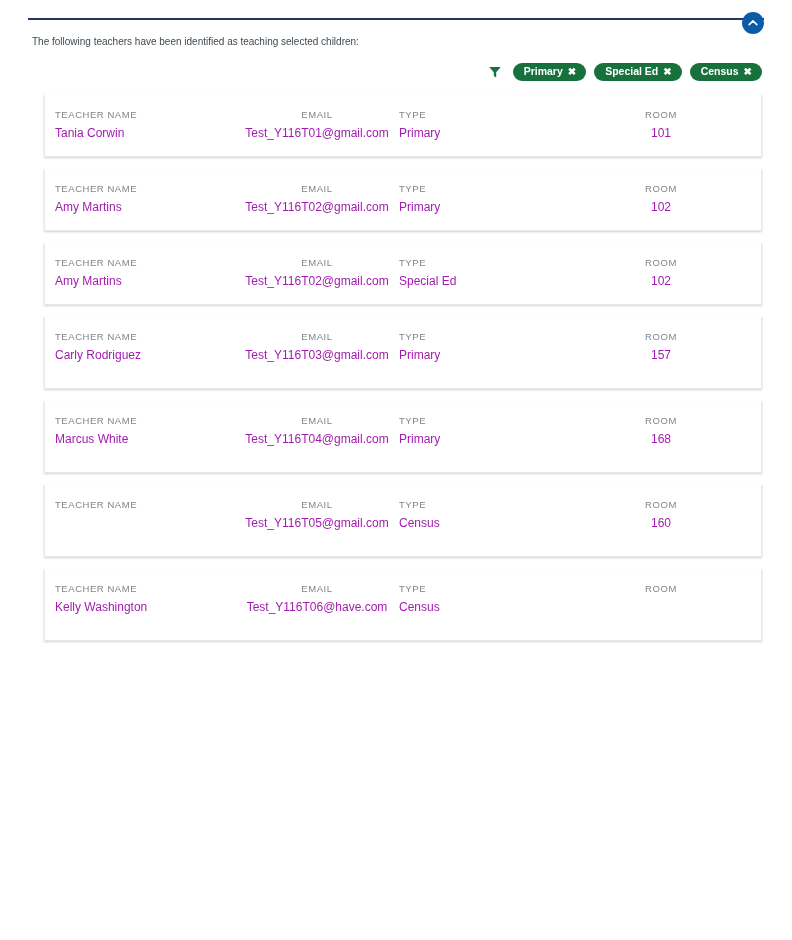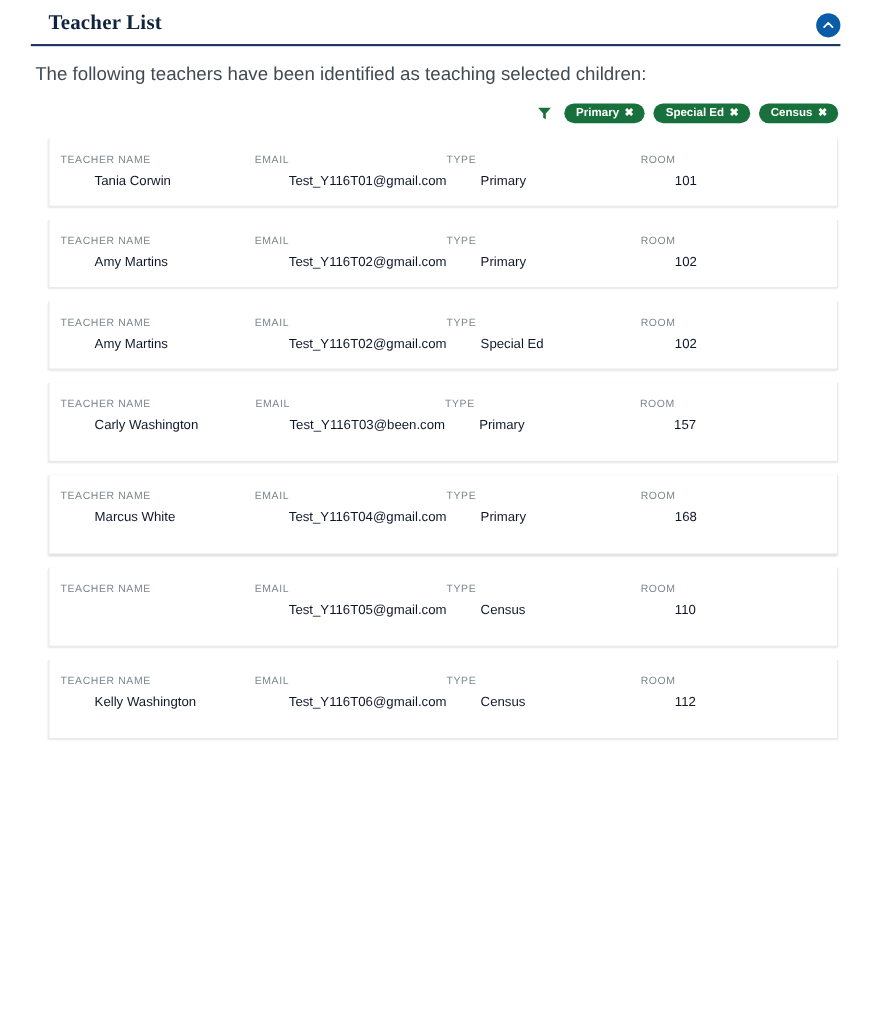--- a/index.html
+++ b/index.html
@@ -43,21 +43,21 @@
     display: flex;
     align-items: center;
     justify-content: center;
     cursor: pointer;
   }
   .collapse-btn svg { display: block; }
 
   .intro-text {
     margin: 16px 28px 0 16px;
     padding-left: 16px;
-    font-size: 17px;
+    font-size: 10px;
     color: #3f4a52;
   }
 
   
   .filter-bar {
     display: flex;
     align-items: center;
     justify-content: flex-end;
     gap: 8px;
     margin: 14px 30px 0 0;
@@ -112,34 +112,32 @@
   .field { padding-left: 0; }
   .field-label {
     font-size: 9.5px;
     letter-spacing: 0.55px;
     color: #7b868d;
     text-transform: uppercase;
     margin-bottom: 6px;
   }
   .field-value {
     font-size: 12px;
-    color: #0f172a;
-    margin-left: 31px;
+    color: #a21caf;
   }
   .col-left { padding-left: 0; }
-  .col-right { padding-left: 8px; }
+  .col-right { padding-left: 8px; text-align: center; }
 
   
   .teacher-card.tall { padding-bottom: 26px; }
 </style>
 </head>
 <body>
 
 <div class="page-header">
-  <h1 class="page-title">Teacher List</h1>
   <div class="collapse-btn">
     <span>
       <svg width="12" height="12" viewBox="0 0 12 12" aria-hidden="true">
         <path d="M2.2 7.6 L6 3.9 L9.8 7.6" fill="none" stroke="#ffffff" stroke-width="1.6" stroke-linecap="round" stroke-linejoin="round"></path>
       </svg>
     </span>
   </div>
 </div>
 
 <p class="intro-text">The following teachers have been identified as teaching selected children:</p>
@@ -229,25 +227,25 @@
         <div class="field-label">ROOM</div>
         <div class="field-value">102</div>
       </div>
     </div>
   </div>
 
   <div class="teacher-card tall">
     <div class="card-grid">
       <div class="field col-left">
         <div class="field-label">TEACHER NAME</div>
-        <div class="field-value">Carly Washington</div>
-      </div>
-      <div class="field col-right">
-        <div class="field-label">EMAIL</div>
-        <div class="field-value">Test_Y116T03@been.com</div>
+        <div class="field-value">Carly Rodriguez</div>
+      </div>
+      <div class="field col-right">
+        <div class="field-label">EMAIL</div>
+        <div class="field-value">Test_Y116T03@gmail.com</div>
       </div>
       <div class="field col-left">
         <div class="field-label">TYPE</div>
         <div class="field-value">Primary</div>
       </div>
       <div class="field col-right">
         <div class="field-label">ROOM</div>
         <div class="field-value">157</div>
       </div>
     </div>
@@ -282,39 +280,38 @@
       <div class="field col-right">
         <div class="field-label">EMAIL</div>
         <div class="field-value">Test_Y116T05@gmail.com</div>
       </div>
       <div class="field col-left">
         <div class="field-label">TYPE</div>
         <div class="field-value">Census</div>
       </div>
       <div class="field col-right">
         <div class="field-label">ROOM</div>
-        <div class="field-value">110</div>
+        <div class="field-value">160</div>
       </div>
     </div>
   </div>
 
   <div class="teacher-card tall">
     <div class="card-grid">
       <div class="field col-left">
         <div class="field-label">TEACHER NAME</div>
         <div class="field-value">Kelly Washington</div>
       </div>
       <div class="field col-right">
         <div class="field-label">EMAIL</div>
-        <div class="field-value">Test_Y116T06@gmail.com</div>
+        <div class="field-value">Test_Y116T06@have.com</div>
       </div>
       <div class="field col-left">
         <div class="field-label">TYPE</div>
         <div class="field-value">Census</div>
       </div>
       <div class="field col-right">
         <div class="field-label">ROOM</div>
-        <div class="field-value">112</div>
       </div>
     </div>
   </div>
 
 </div>
 
 </body></html>

